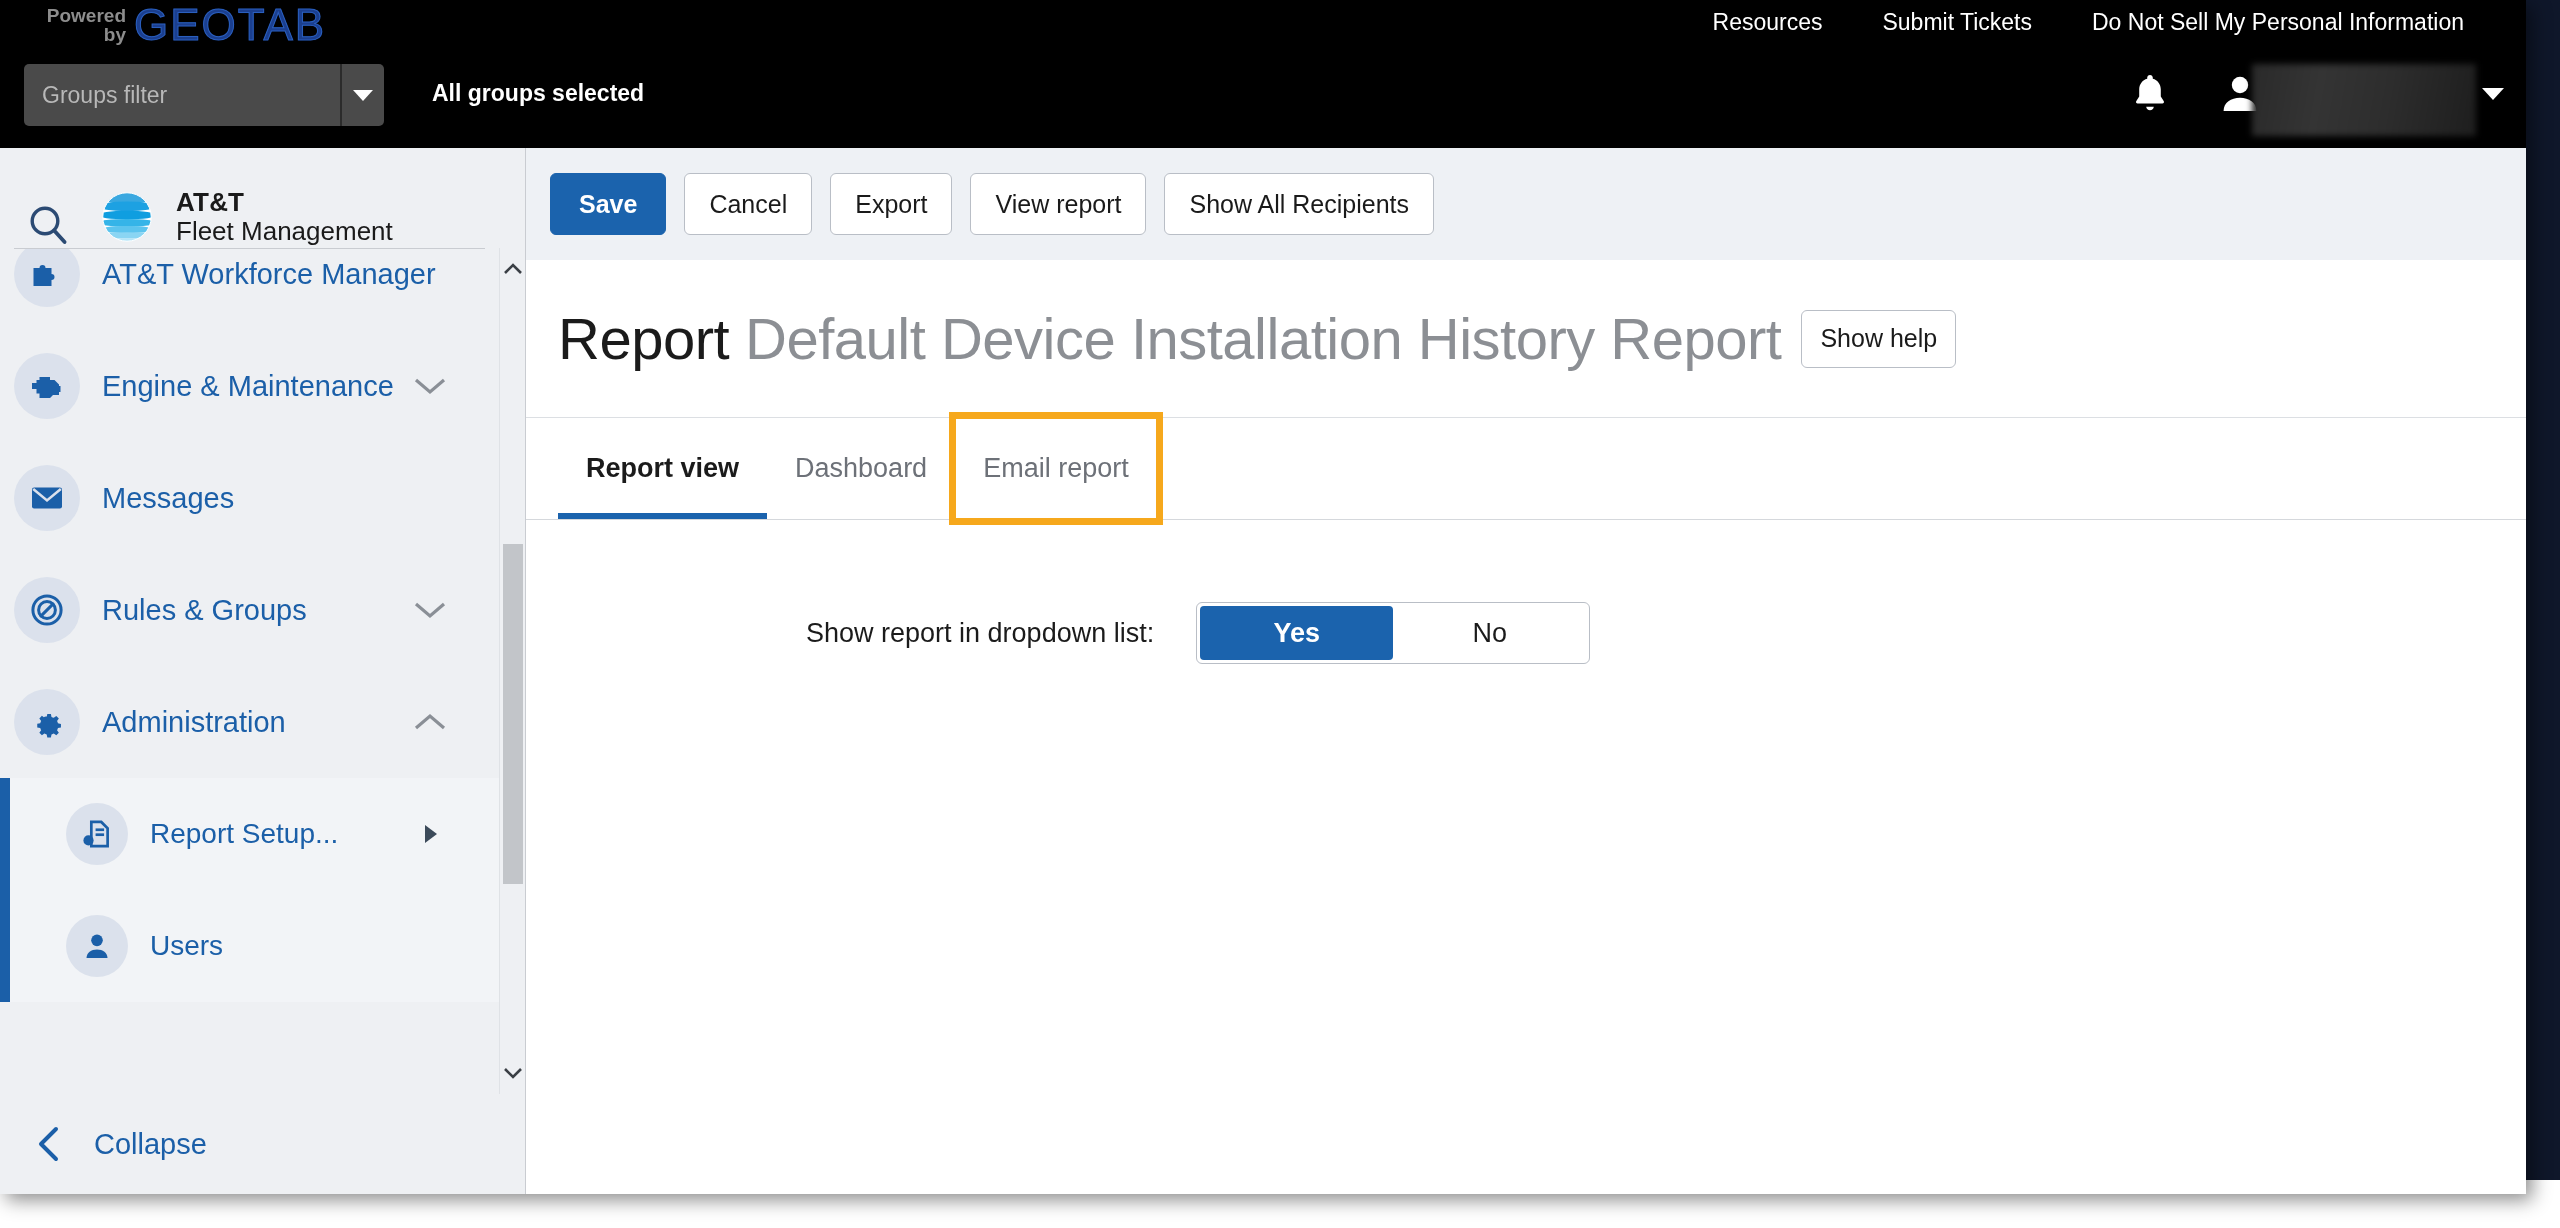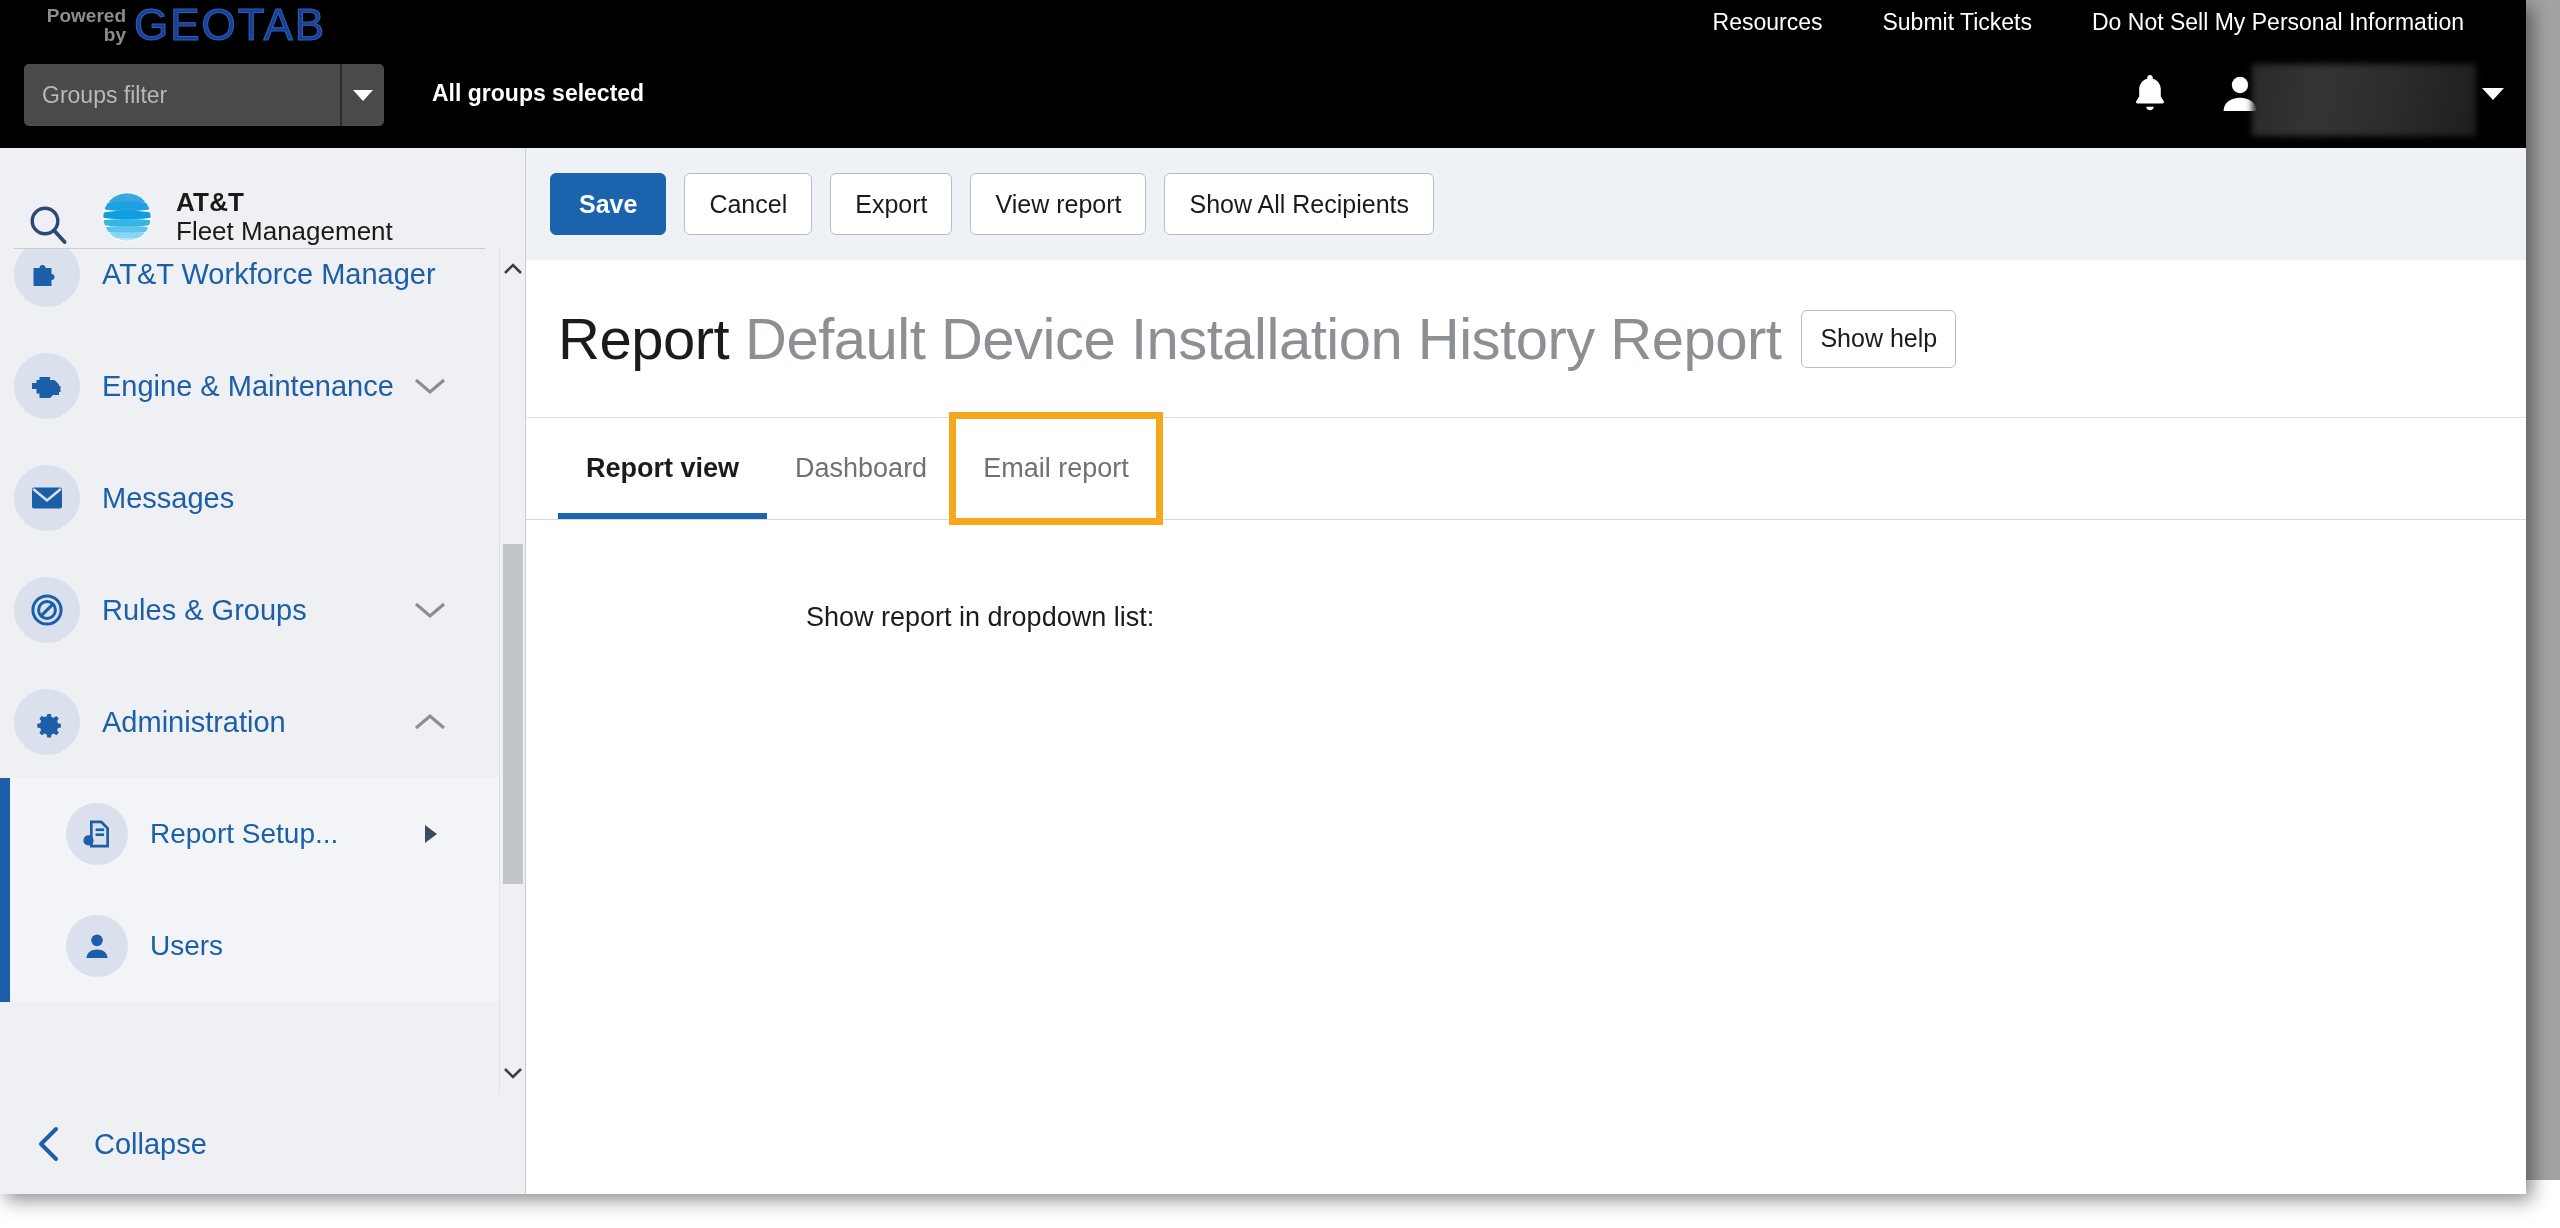--- a/index.html
+++ b/index.html
@@ -9,21 +9,21 @@
     width: 2560px;
     height: 1228px;
     overflow: hidden;
     font-family: "Liberation Sans", sans-serif;
   }
 
   #app {
     position: relative;
     width: 2560px;
     height: 1180px;
-    background: #a3a3a3;
+    background: #0f172a;
   }
 
   
   .window {
     position: absolute;
     left: 0;
     top: 0;
     width: 2526px;
     height: 1194px;
     background: #ffffff;
@@ -674,18 +674,22 @@
 
       <div class="tabs">
         <div class="tab active">Report view</div>
         <div class="tab">Dashboard</div>
         <div class="tab highlighted">Email report</div>
       </div>
 
       <div class="form-area">
         <div class="field-row">
           <span class="field-label">Show report in dropdown list:</span>
+          <div class="toggle">
+            <div class="opt on">Yes</div>
+            <div class="opt">No</div>
+          </div>
         </div>
       </div>
 
     </div>
   </div>
 </div>
 
 </body></html>

